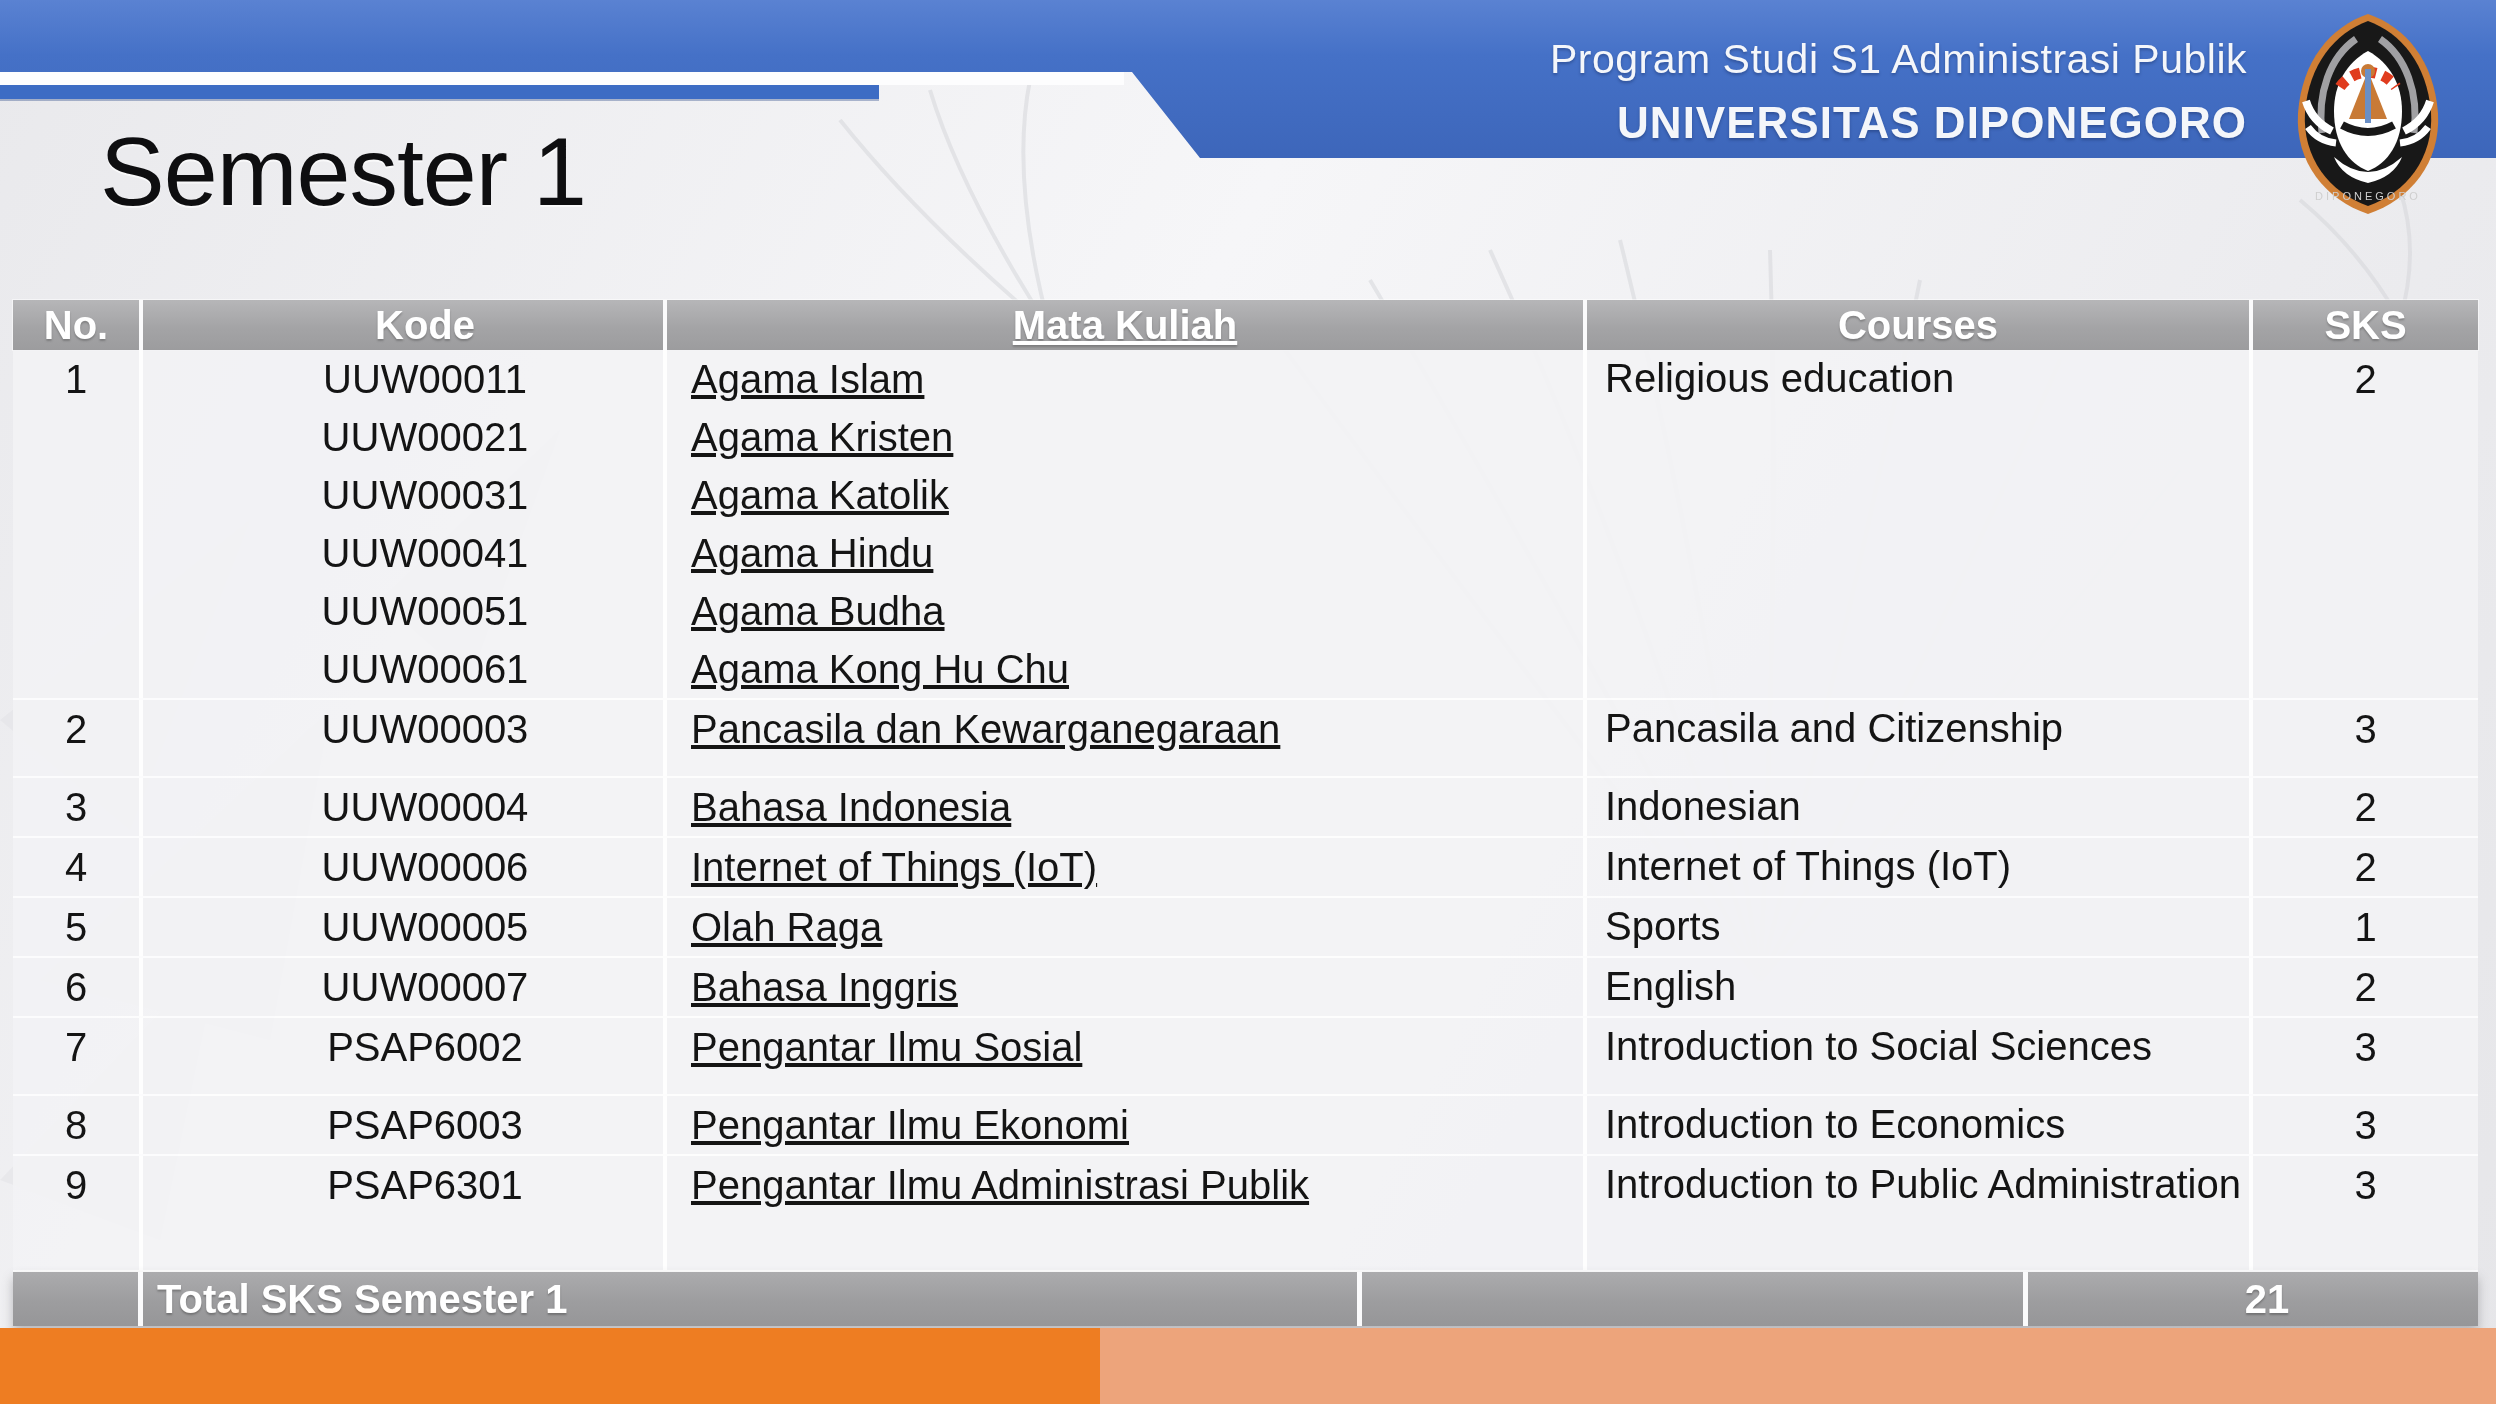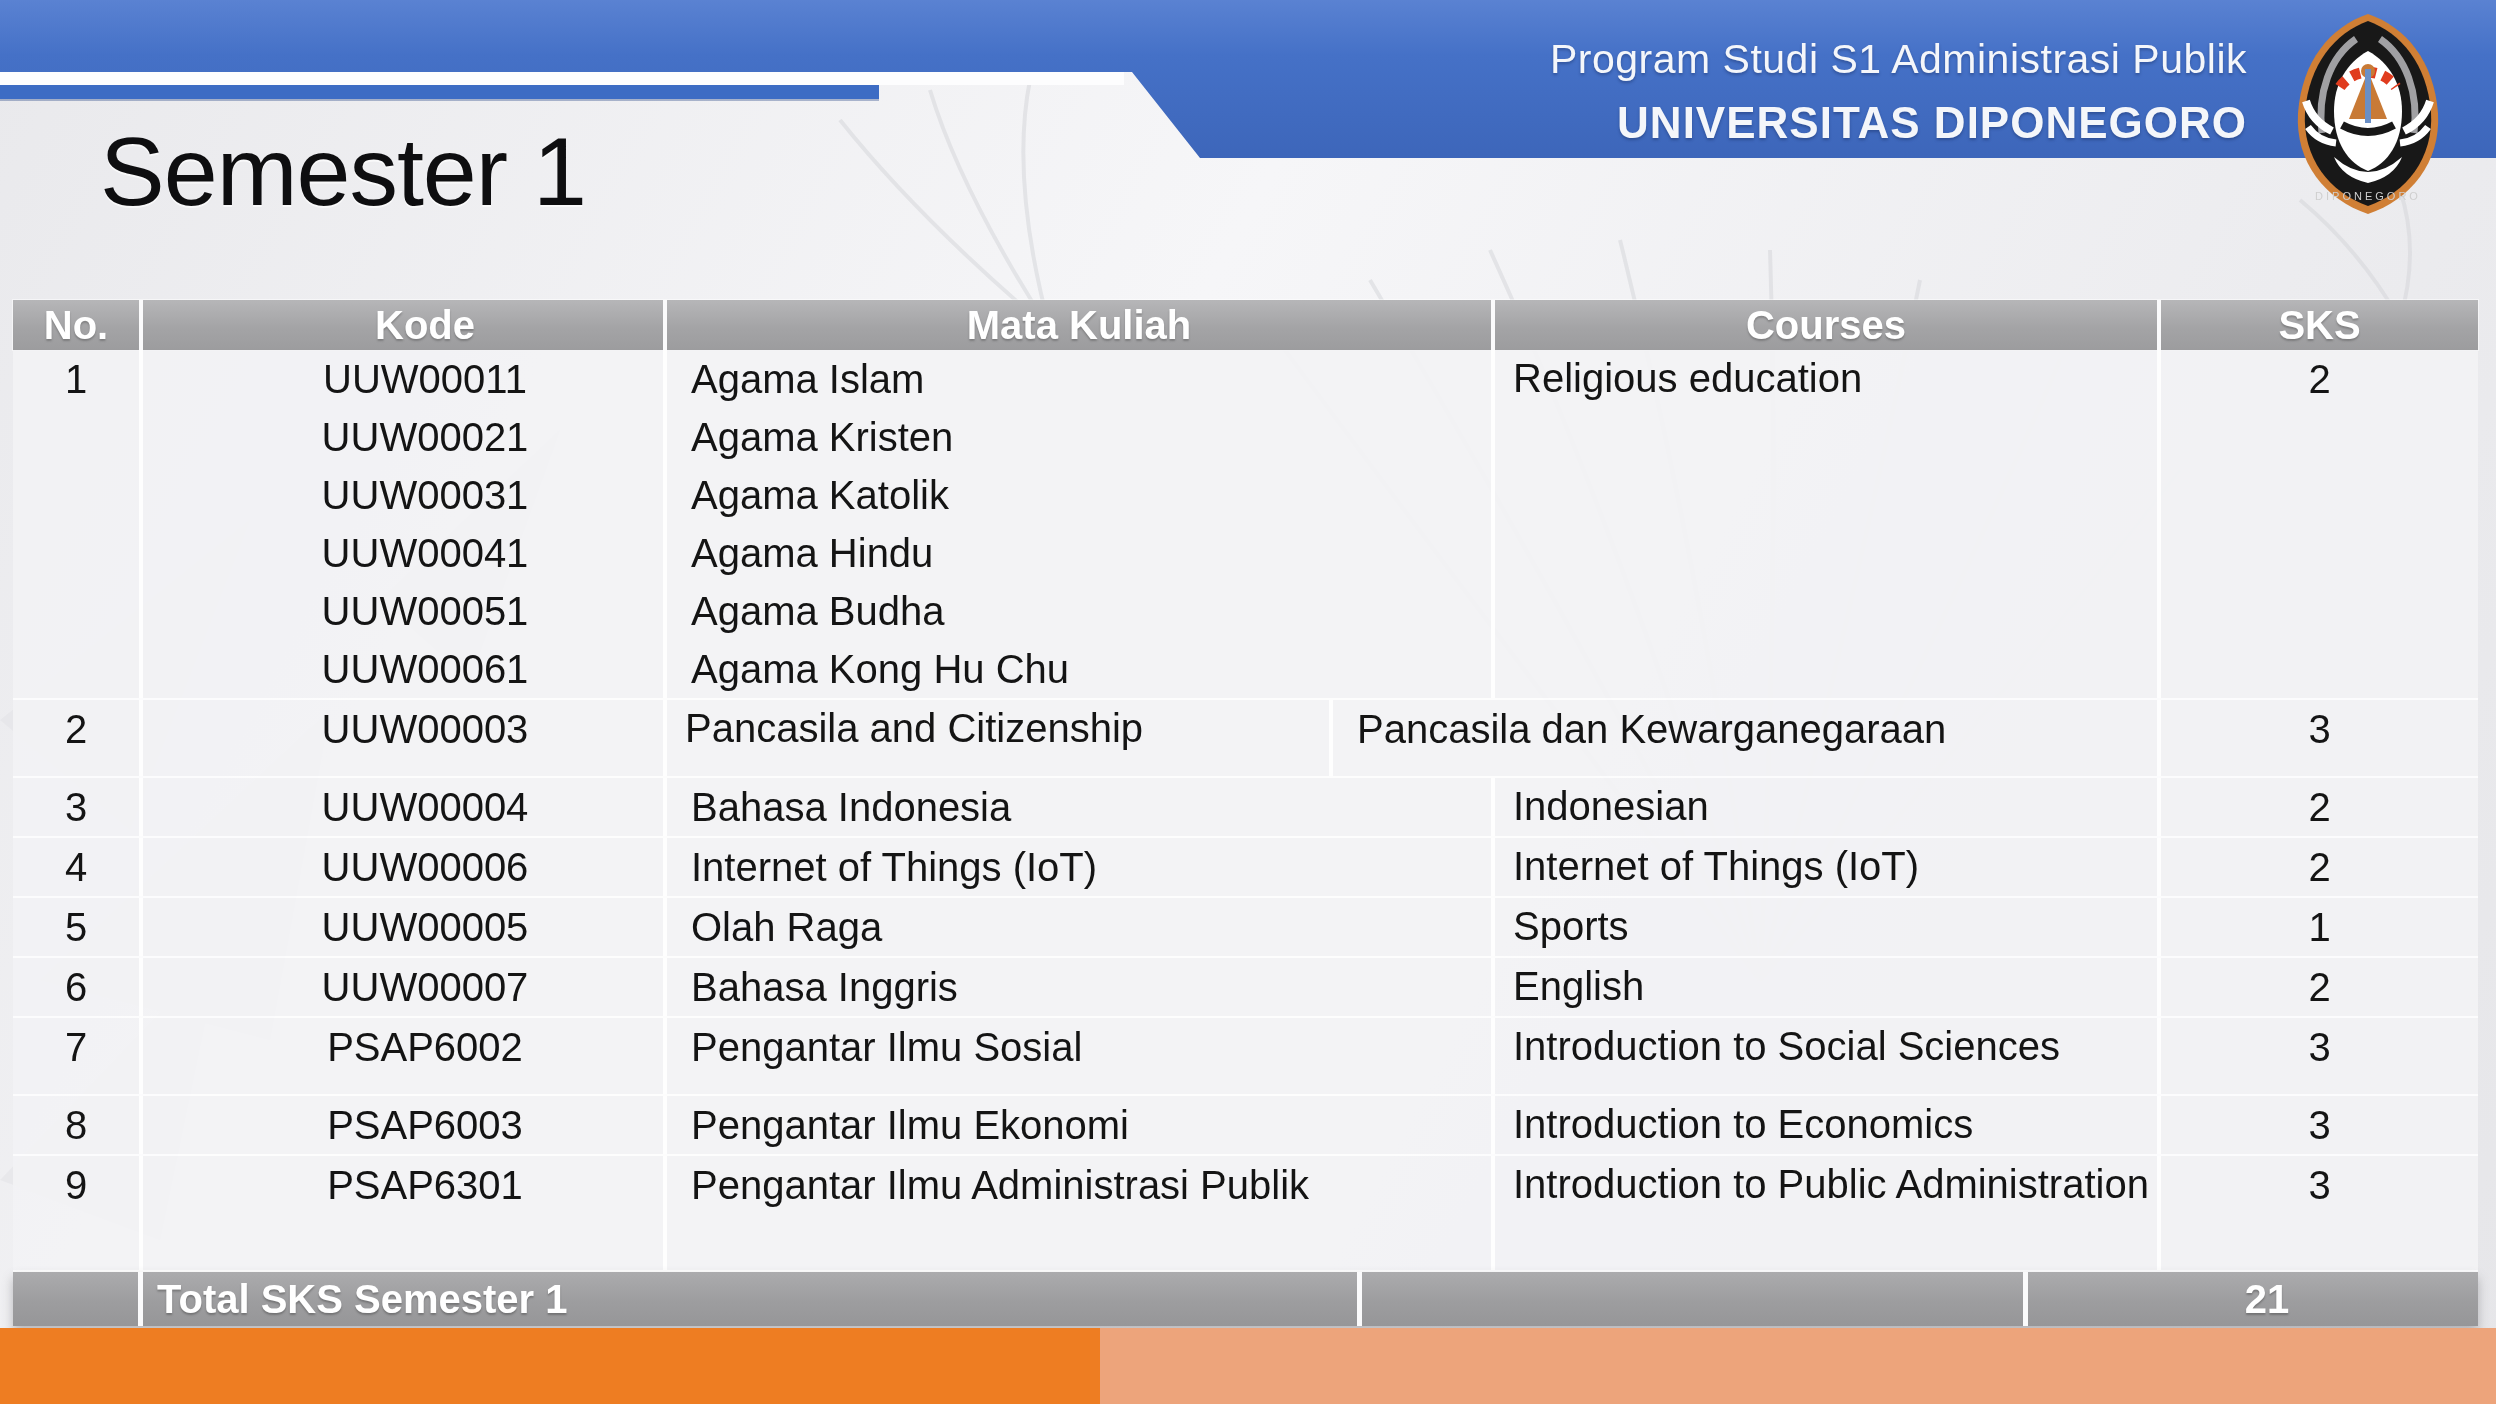--- a/index.html
+++ b/index.html
@@ -34,21 +34,21 @@
   
   .table{position:absolute;left:13px;top:300px;width:2465px;display:flex;flex-direction:column;}
   .thead{display:flex;height:50px;
     background:linear-gradient(180deg,#b6b6b8 0%,#a4a4a6 55%,#9c9c9e 100%);
     box-shadow:0 0 0 1px rgba(255,255,255,.5);}
   .thead .hc{
     box-sizing:border-box;border-right:4px solid #fbfbfc;
     color:#fff;font-size:40px;font-weight:700;line-height:50px;text-align:center;
     text-shadow:0 2px 2px rgba(60,60,60,.35);}
   .thead .hc:last-child{border-right:none;}
-  .c-no{width:130px;}.c-kode{width:524px;padding-left:44px;}.c-mata{width:828px;}.c-courses{width:666px;}.c-sks{flex:1;}
+  .c-no{width:130px;}.c-kode{width:524px;padding-left:44px;}.c-mata{width:920px;text-decoration:underline;}.c-courses{width:666px;}.c-sks{flex:1;}
   .tbody{background:rgba(242,242,244,.94);display:flex;flex-direction:column;}
   .trow{display:flex;min-height:58px;border-bottom:2px solid rgba(255,255,255,.78);}
   .trow:nth-child(2),.trow:nth-child(7){min-height:76px;}
   .trow:nth-child(9){min-height:114px;}
   .cell{box-sizing:border-box;border-right:4px solid rgba(255,255,255,.88);color:#141414;font-size:40px;}
   .cell:last-child{border-right:none;}
   .ln{height:58px;line-height:58px;white-space:nowrap;}
   .ln-wrap{line-height:57px;white-space:normal;}
   .cell.c-no,.cell.c-kode,.cell.c-sks{text-align:center;}
   .cell.c-mata{padding-left:24px;}
@@ -162,25 +162,25 @@
             <div class="ln">2</div>
           </div>
         </div>
         <div class="trow">
           <div class="cell c-no">
             <div class="ln">2</div>
           </div>
           <div class="cell c-kode">
             <div class="ln">UUW00003</div>
           </div>
+          <div class="cell c-mata">
+            <div class="ln">Pancasila dan Kewarganegaraan</div>
+          </div>
           <div class="cell c-courses">
             <div class="ln ln-wrap">Pancasila and Citizenship</div>
-          </div>
-          <div class="cell c-mata">
-            <div class="ln">Pancasila dan Kewarganegaraan</div>
           </div>
           <div class="cell c-sks">
             <div class="ln">3</div>
           </div>
         </div>
         <div class="trow">
           <div class="cell c-no">
             <div class="ln">3</div>
           </div>
           <div class="cell c-kode">

